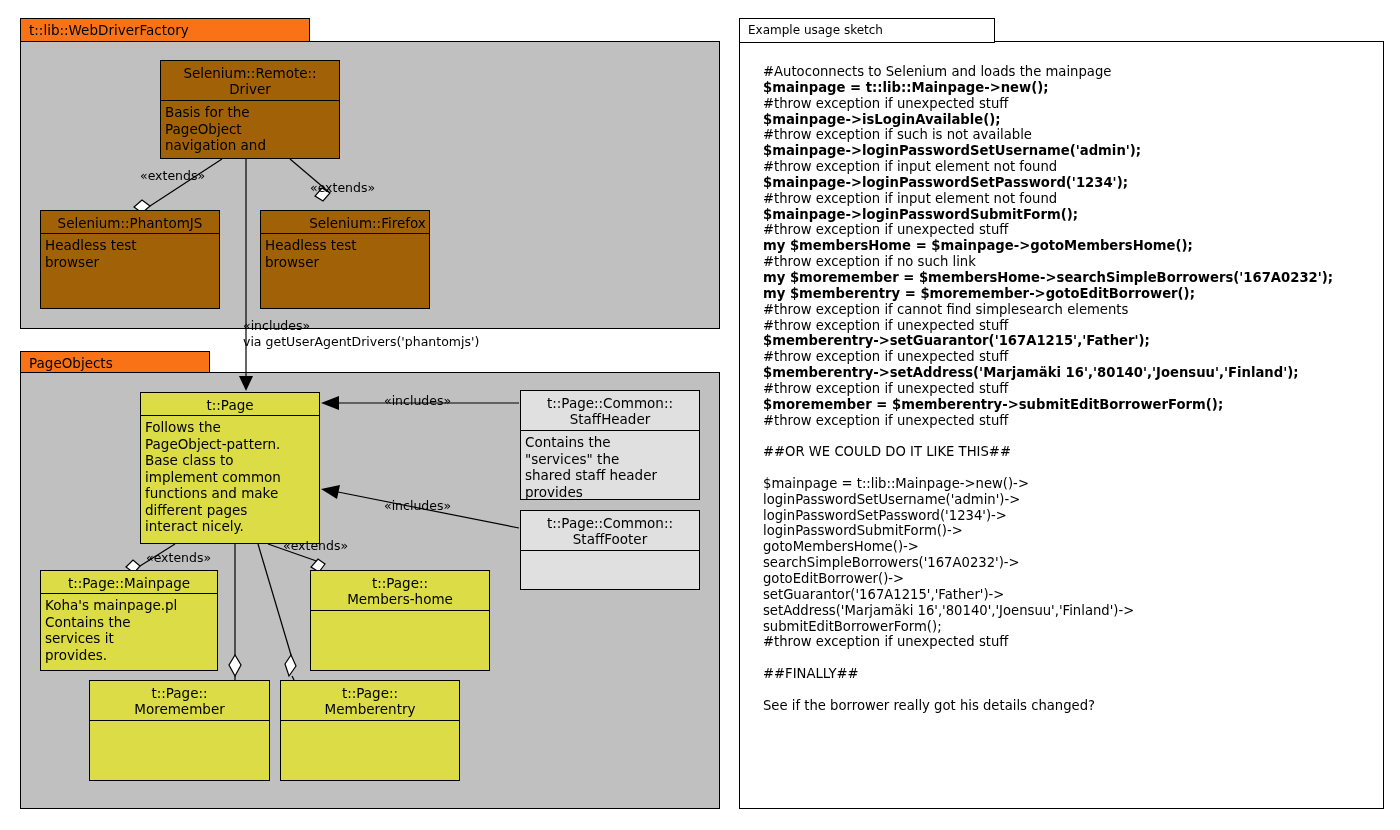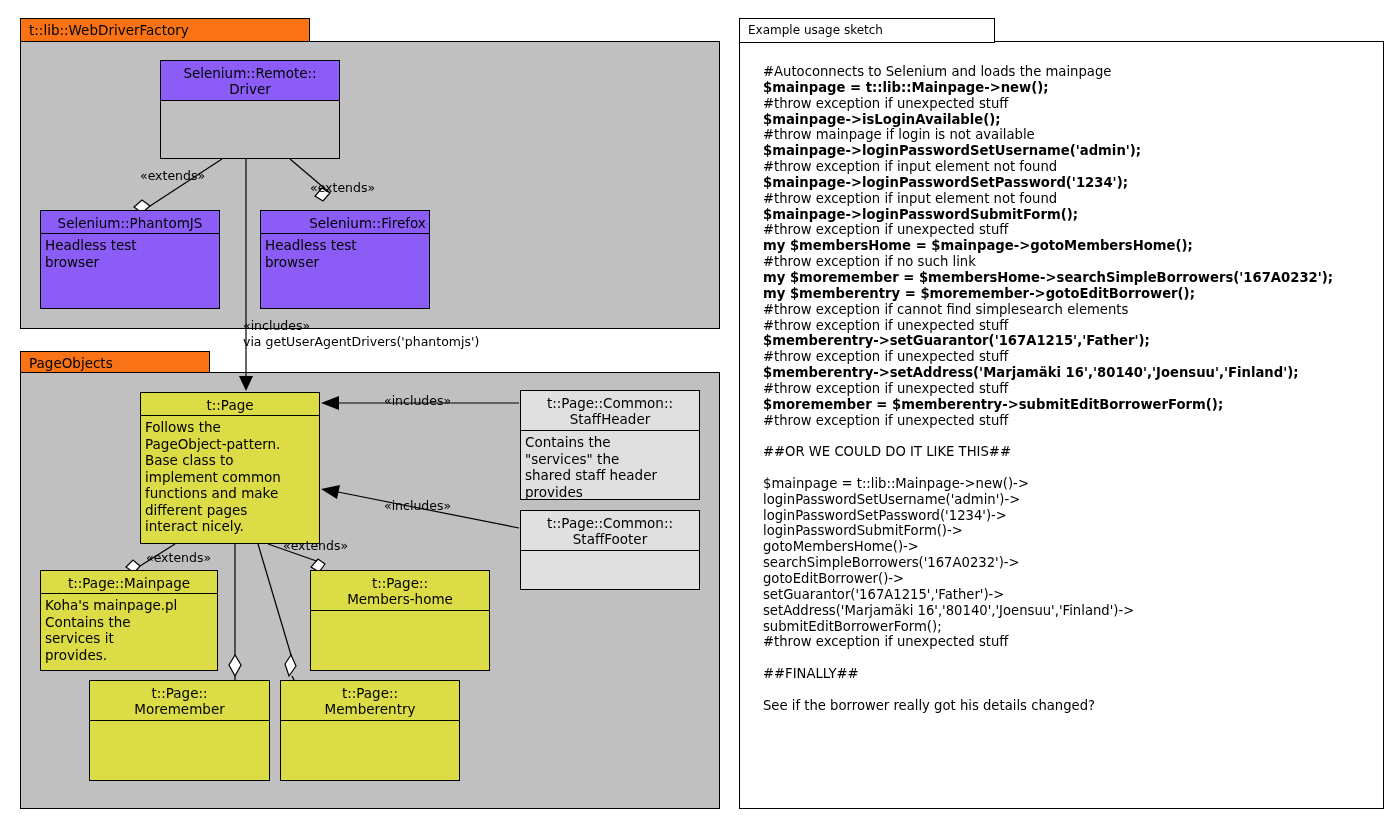--- a/index.html
+++ b/index.html
@@ -14,21 +14,21 @@
             box-sizing:border-box;}
 
   
   .cls{position:absolute;border:1px solid #000;box-sizing:border-box;
        display:flex;flex-direction:column;}
   .cls .hd{border-bottom:1px solid #000;box-sizing:border-box;
            text-align:center;font-size:13.5px;line-height:16px;
            padding:4px 3px 4px 3px;white-space:pre-line;}
   .cls .bd{flex:1;box-sizing:border-box;font-size:13.5px;line-height:16.5px;
            padding:3px 4px;white-space:pre-line;overflow:hidden;}
-  .orange .hd,.orange .bd{background:#8b5cf6;}
+  .orange .hd,.orange .bd{background:#a16207;}
   .yellow .hd,.yellow .bd{background:#dcdc46;}
   .grey   .hd,.grey   .bd{background:#e0e0e0;}
 
   
   .note-frame{position:absolute;border:1px solid #000;background:#fff;
               box-sizing:border-box;}
   .note-tab{position:absolute;border:1px solid #000;background:#fff;
             box-sizing:border-box;font-size:12px;line-height:1;
             padding:5px 8px 0 8px;}
 
@@ -86,20 +86,23 @@
 
   <line x1="258" y1="544" x2="291" y2="655" stroke="#000" stroke-width="1.2"></line>
   <polygon points="291,655 285,664 289,676 296,666" fill="#fff" stroke="#000" stroke-width="1.2"></polygon>
   <line x1="292" y1="676" x2="294" y2="680" stroke="#000" stroke-width="1.2"></line>
 </svg>
 
 <div id="classes">
     <div class="cls orange" style="left: 160px; top: 60px; width: 180px; height: 99px;">
       <div class="hd" style="height: 40px; flex: 0 0 40px;">Selenium::Remote::
 Driver</div>
+      <div class="bd">Basis for the
+PageObject
+navigation and</div>
     </div>
     <div class="cls orange" style="left: 40px; top: 210px; width: 180px; height: 99px;">
       <div class="hd" style="height: 23px; flex: 0 0 23px;">Selenium::PhantomJS</div>
       <div class="bd">Headless test
 browser</div>
     </div>
     <div class="cls orange" style="left: 260px; top: 210px; width: 170px; height: 99px;">
       <div class="hd" style="height: 23px; flex: 0 0 23px; padding-left: 48px;">Selenium::Firefox</div>
       <div class="bd">Headless test
 browser</div>
@@ -162,21 +165,21 @@
     <div class="elabel" style="left: 283px; top: 538px;">«extends»</div>
   </div>
 
 <div class="note-frame" id="sketch-frame" style="left: 739px; top: 41px; width: 645px; height: 768px;"></div>
 <div class="note-tab" id="sketch-tab" style="left: 739px; top: 18px; width: 256px; height: 25px;">Example usage sketch</div>
 <div id="sketch-lines">
     <div class="ln">#Autoconnects to Selenium and loads the mainpage</div>
     <div class="ln b">$mainpage = t::lib::Mainpage-&gt;new();</div>
     <div class="ln">#throw exception if unexpected stuff</div>
     <div class="ln b">$mainpage-&gt;isLoginAvailable();</div>
-    <div class="ln">#throw mainpage if login is not available</div>
+    <div class="ln">#throw exception if such is not available</div>
     <div class="ln b">$mainpage-&gt;loginPasswordSetUsername('admin');</div>
     <div class="ln">#throw exception if input element not found</div>
     <div class="ln b">$mainpage-&gt;loginPasswordSetPassword('1234');</div>
     <div class="ln">#throw exception if input element not found</div>
     <div class="ln b">$mainpage-&gt;loginPasswordSubmitForm();</div>
     <div class="ln">#throw exception if unexpected stuff</div>
     <div class="ln b">my $membersHome = $mainpage-&gt;gotoMembersHome();</div>
     <div class="ln">#throw exception if no such link</div>
     <div class="ln b">my $moremember = $membersHome-&gt;searchSimpleBorrowers('167A0232');</div>
     <div class="ln b">my $memberentry = $moremember-&gt;gotoEditBorrower();</div>

